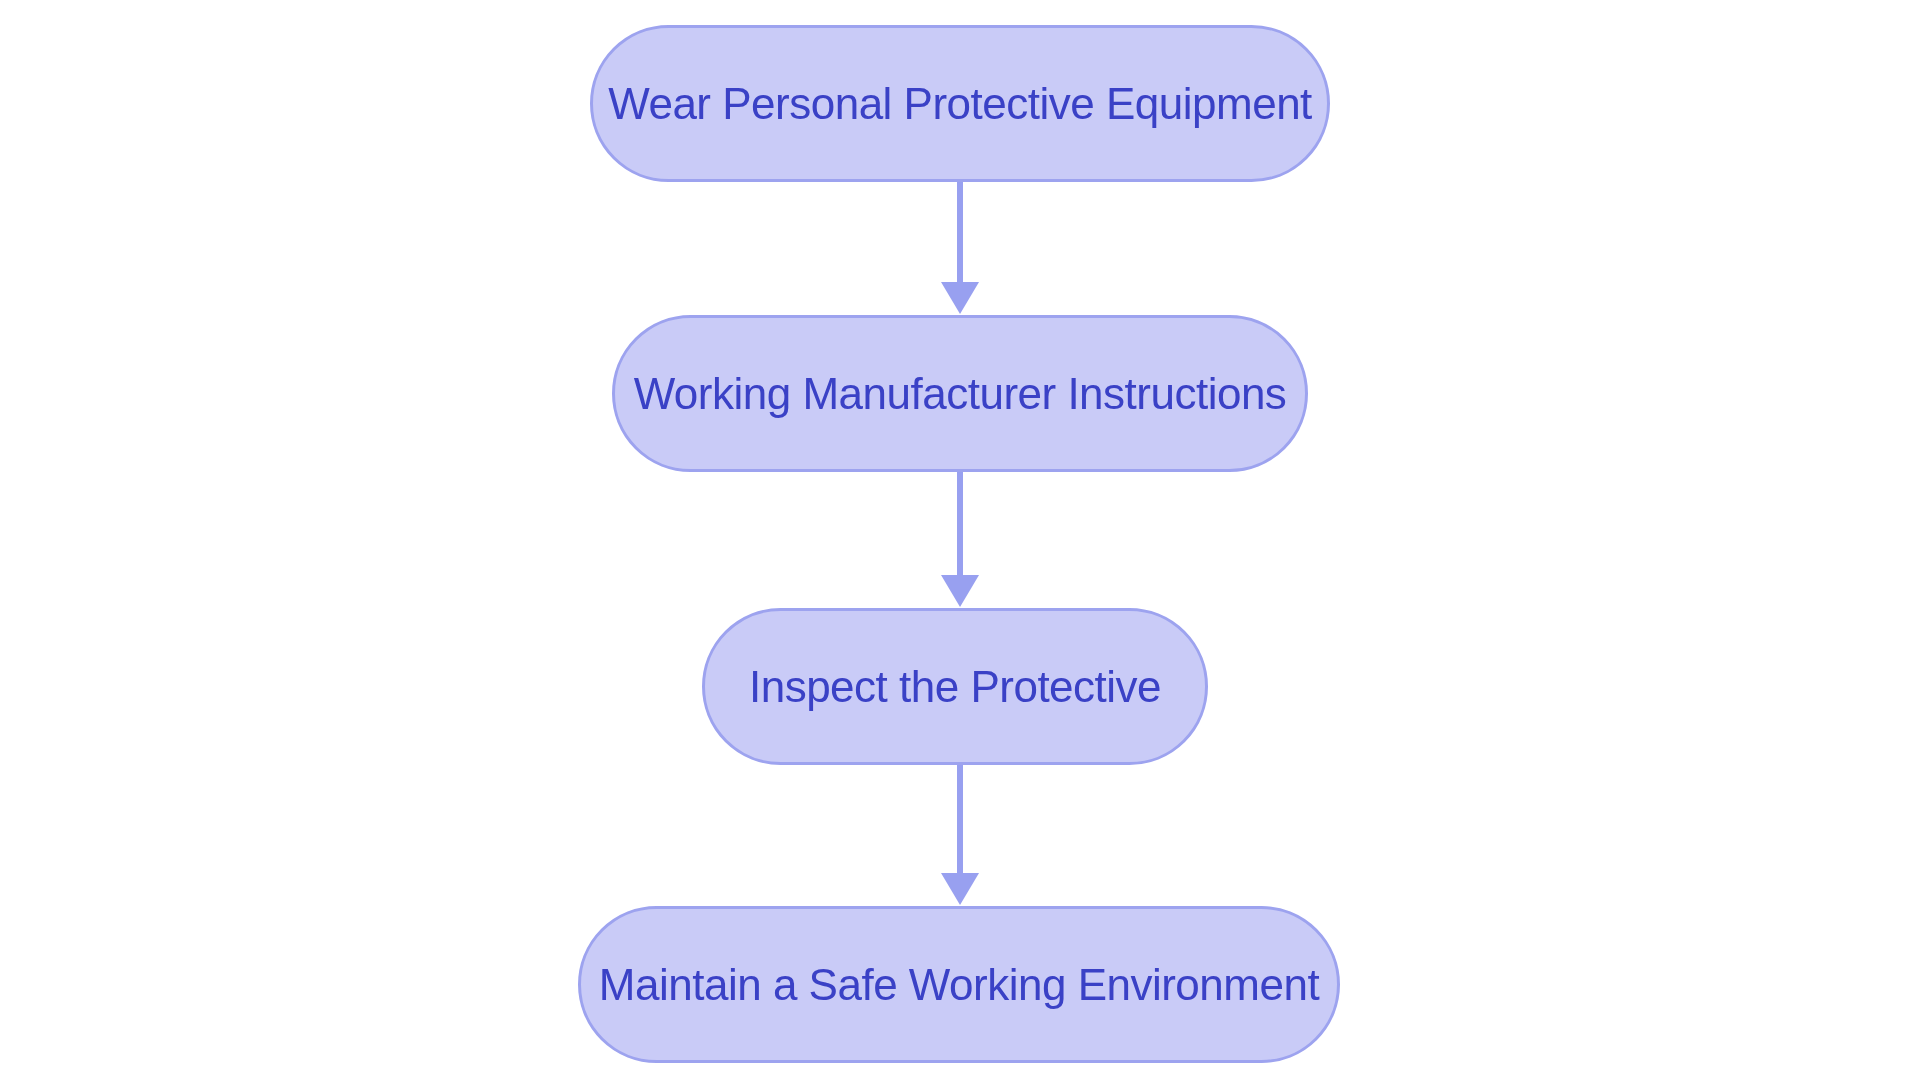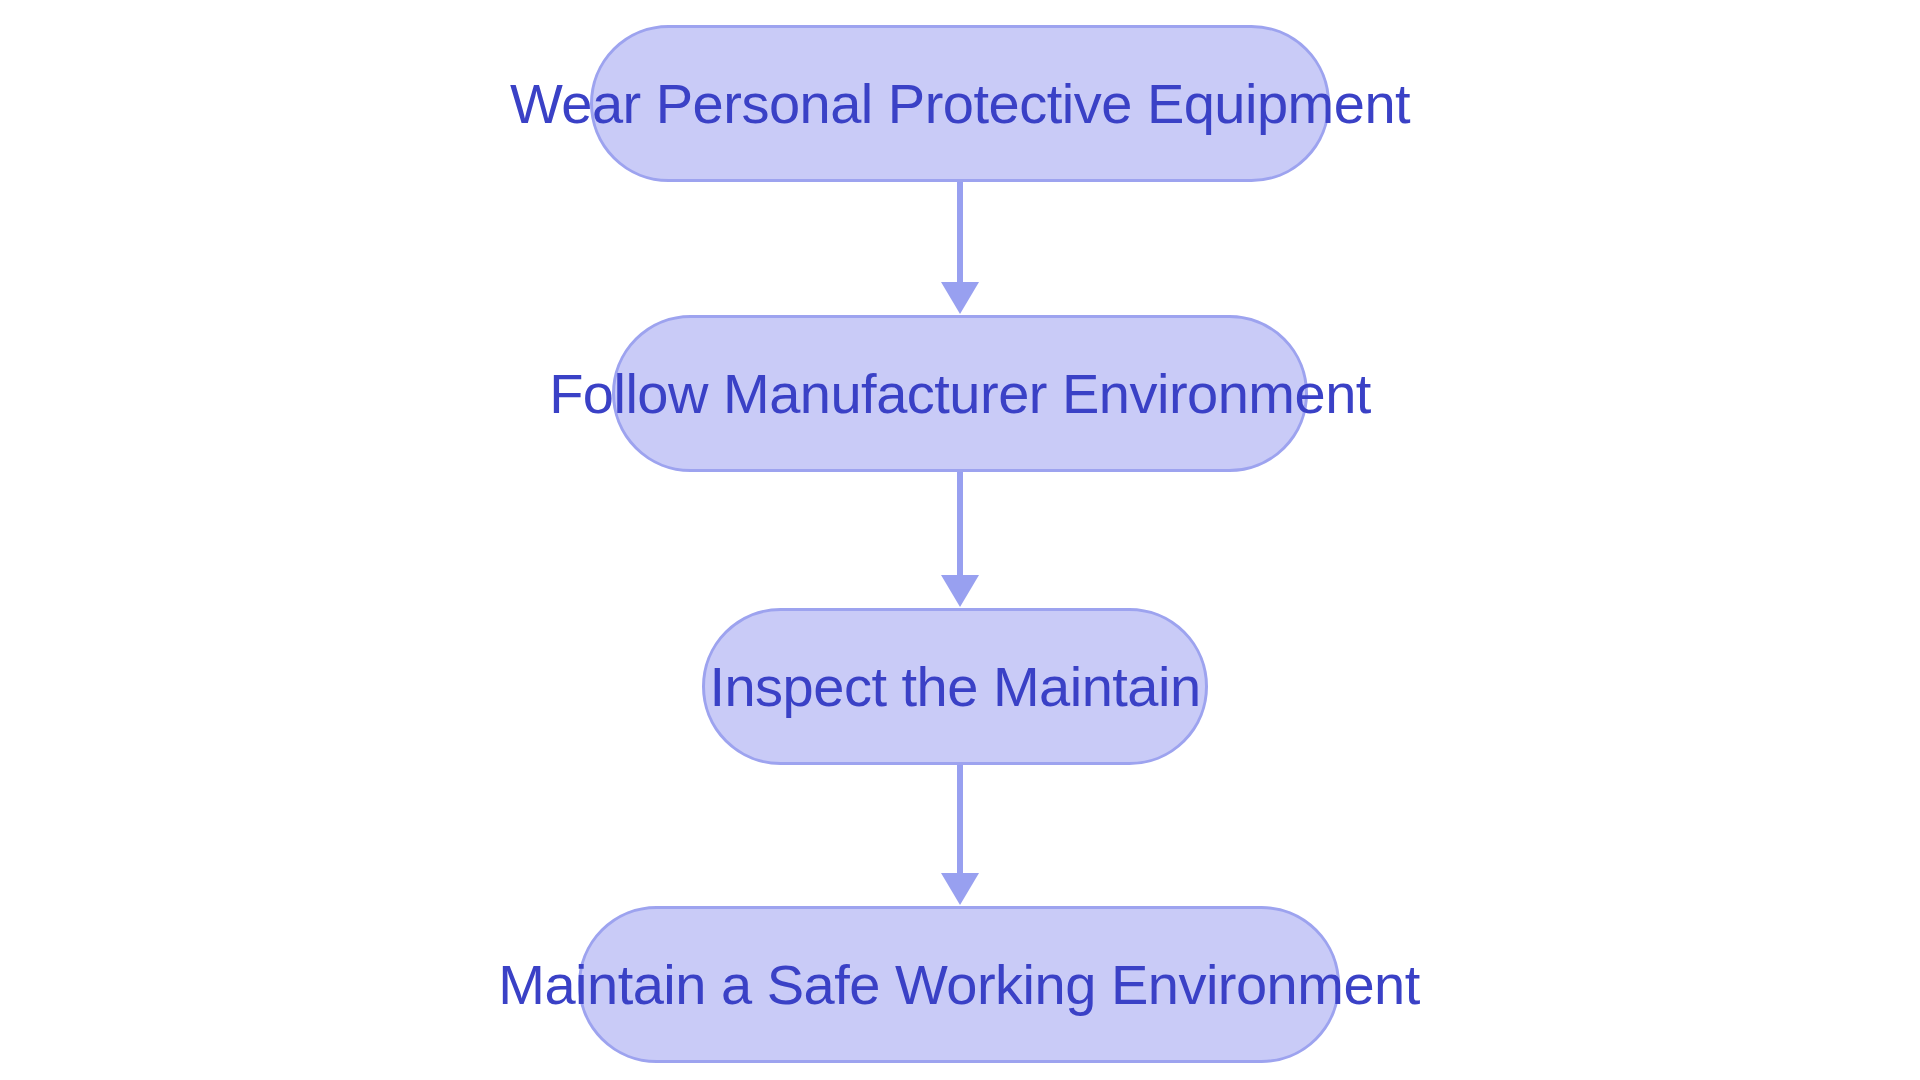--- a/index.html
+++ b/index.html
@@ -21,21 +21,21 @@
   }
   .node {
     position: absolute;
     display: flex;
     align-items: center;
     justify-content: center;
     background: var(--node-fill);
     border: 3px solid var(--node-border);
     border-radius: 80px;
     color: var(--node-text);
-    font-size: 56px;
+    font-size: 44px;
     letter-spacing: -0.5px;
     white-space: nowrap;
     text-align: center;
   }
   .node-1 { left: 590px; top: 25px;  width: 740px; height: 157px; }
   .node-2 { left: 612px; top: 315px; width: 696px; height: 157px; }
   .node-3 { left: 702px; top: 608px; width: 506px; height: 157px; }
   .node-4 { left: 578px; top: 906px; width: 762px; height: 157px; justify-content: center; }
 
   .arrow {
@@ -65,27 +65,27 @@
 
 <div class="canvas">
 
   <div class="node node-1">
     <span>Wear Personal Protective Equipment</span>
   </div>
 
   <div class="arrow arrow-1"></div>
 
   <div class="node node-2">
-    <span>Follow Manufacturer Environment</span>
+    <span>Working Manufacturer Instructions</span>
   </div>
 
   <div class="arrow arrow-2"></div>
 
   <div class="node node-3">
-    <span>Inspect the Maintain</span>
+    <span>Inspect the Protective</span>
   </div>
 
   <div class="arrow arrow-3"></div>
 
   <div class="node node-4">
     <span>Maintain a Safe Working Environment</span>
   </div>
 
 </div>
 

